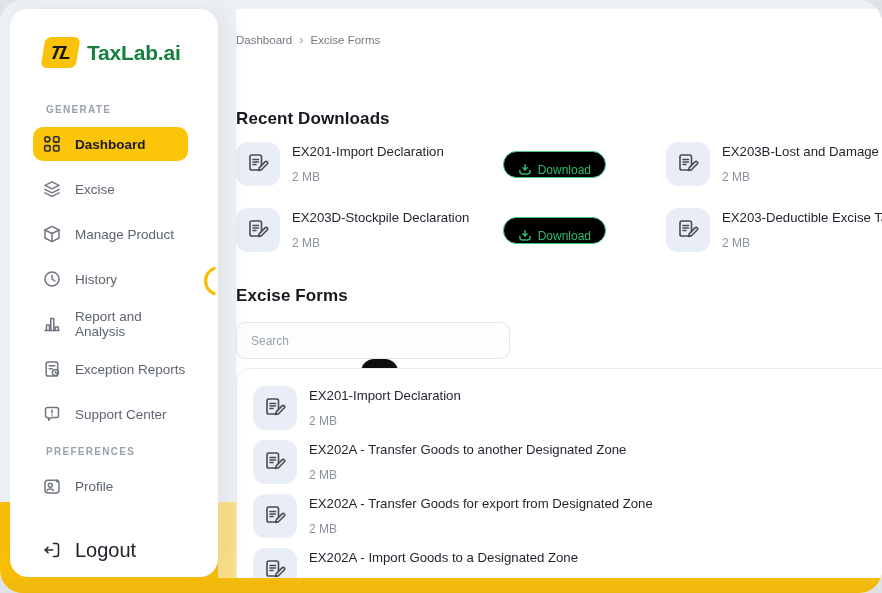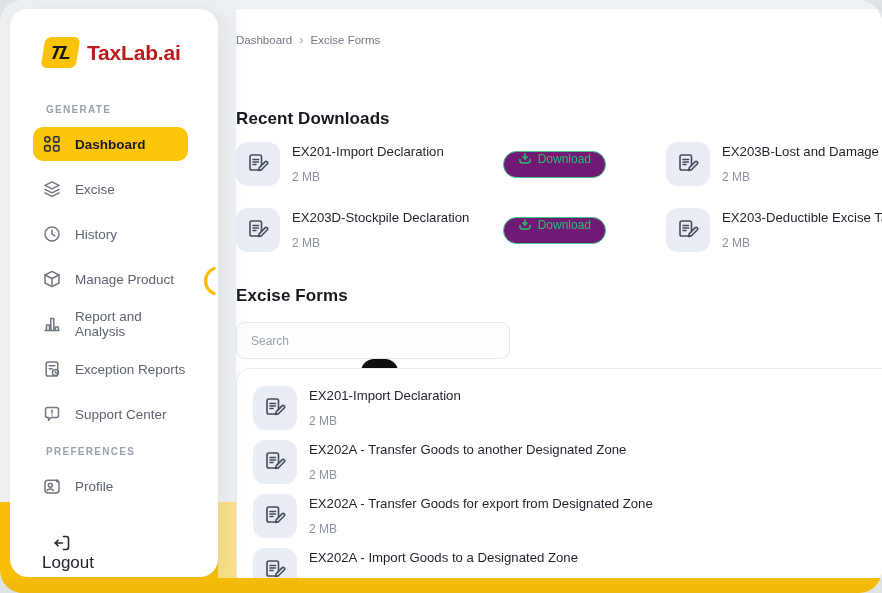--- a/index.html
+++ b/index.html
@@ -23,45 +23,45 @@
   .h-downloads{position:absolute;left:0;top:100px;}
   .h-forms{position:absolute;left:0;top:277px;}
 
   .dl-grid{position:absolute;left:0;top:133px;display:grid;grid-template-columns:370px auto;column-gap:60px;row-gap:22px;}
   .dl-item{display:flex;align-items:center;white-space:nowrap;}
   .file-ic{flex:0 0 44px;width:44px;height:44px;border-radius:12px;background:#e9edf6;display:flex;align-items:center;justify-content:center;}
   .file-ic svg{display:block;}
   .dl-text{margin-left:12px;}
   .dl-name{font-size:13.2px;font-weight:400;color:#1d222b;}
   .dl-size{font-size:12px;color:#8b929d;margin-top:11px;}
-  .dl-btn{margin-left:auto;display:flex;align-items:flex-start;gap:6px;height:27px;padding:0 14px;border:1px solid #44c583;border-radius:20px;background:#701a75;color:#2dbb71;font-size:12px;font-weight:500;cursor:pointer;}
+  .dl-btn{margin-left:auto;display:flex;align-items:flex-end;gap:6px;height:27px;padding:0 14px;border:1px solid #44c583;border-radius:20px;background:#000000;color:#2dbb71;font-size:12px;font-weight:500;cursor:pointer;}
 
   .search-row{position:absolute;left:0;top:313px;display:flex;align-items:center;flex-direction:column;}
   .search-input{width:274px;height:37px;border:1px solid #e3e6ea;border-radius:9px;padding:0 14px;font-size:12px;color:#30343c;background:#fdfdfe;outline:none;}
   .search-input::placeholder{color:#9aa1ab;}
   .search-btn{margin-left:12px;width:37px;height:37px;border:none;border-radius:13px;background:#0e0e10;display:flex;align-items:center;justify-content:center;cursor:pointer;}
 
   .forms-card{position:absolute;left:0;top:359px;width:900px;height:240px;background:#fff;border:1px solid #e9ebef;border-radius:14px;padding-top:12px;}
   .form-item{display:flex;align-items:center;height:54px;padding-left:16px;white-space:nowrap;}
 
   
   .sidebar{position:absolute;left:10px;top:9px;width:208px;height:568px;background:#fff;border-radius:18px;z-index:20;box-shadow:10px 0 22px rgba(120,130,150,.10);}
   .logo-row{position:absolute;left:33px;top:28px;display:flex;align-items:center;gap:9px;}
   .logo-mark{width:35px;height:31px;background:#fbc20a;border-radius:6px;transform:skewX(-9deg);display:flex;align-items:center;justify-content:center;}
   .logo-mark span{font-style:italic;font-weight:900;font-size:19px;color:#15161a;letter-spacing:-1.5px;transform:skewX(-3deg);}
-  .logo-text{font-size:21px;font-weight:800;color:#b91c1c;letter-spacing:-.2px;}
+  .logo-text{font-size:21px;font-weight:800;color:#15803d;letter-spacing:-.2px;}
 
   .nav-label{margin:0 0 12px 36px;font-size:10px;font-weight:600;letter-spacing:1.3px;color:#9aa1ab;}
   .nav1{position:absolute;left:0;right:0;top:95px;}
   .nav2{position:absolute;left:0;right:0;top:437px;}
   .nav-item{display:flex;align-items:center;margin:0 30px 11px 23px;width:155px;height:34px;border-radius:10px;padding-left:9px;color:#5d6470;font-size:13.5px;font-weight:500;cursor:pointer;}
   .nav-item .ic{width:20px;height:20px;margin-right:13px;color:#6f7681;display:flex;align-items:center;justify-content:center;}
   .nav-item.active{background:#fcc50a;color:#171b22;font-weight:600;}
   .nav-item.active .ic{color:#2b3038;}
-  .logout-row{position:absolute;left:23px;top:524px;display:flex;align-items:center;height:34px;padding-left:9px;color:#20242c;font-size:17px;font-weight:500;cursor:pointer;flex-direction:column;}
+  .logout-row{position:absolute;left:23px;top:524px;display:flex;align-items:center;height:34px;padding-left:9px;color:#20242c;font-size:20px;font-weight:500;cursor:pointer;}
   .logout-row .ic{width:20px;height:20px;margin-right:13px;color:#24282f;}
   .crescent{position:absolute;right:2px;top:257px;z-index:25;cursor:pointer;}
 
   svg{overflow:visible;}
 </style>
 </head>
 <body>
 
 <div class="canvas">
 
@@ -268,35 +268,35 @@
                 <path d="M10 2.8 17 6.3 10 9.8 3 6.3Z"></path>
                 <path d="M3 10.3 10 13.8 17 10.3"></path>
                 <path d="M3 13.8 10 17.3 17 13.8"></path>
               </svg>
             </span>
             <span>Excise</span>
           </div>
           <div class="nav-item">
             <span class="ic">
               <svg width="20" height="20" viewBox="0 0 20 20" fill="none" stroke="currentColor" stroke-width="1.5" stroke-linecap="round" stroke-linejoin="round">
-                <circle cx="10" cy="10" r="7"></circle>
-                <path d="M10 6.2V10l2.8 1.9"></path>
-              </svg>
-            </span>
-            <span>History</span>
-          </div>
-          <div class="nav-item">
-            <span class="ic">
-              <svg width="20" height="20" viewBox="0 0 20 20" fill="none" stroke="currentColor" stroke-width="1.5" stroke-linecap="round" stroke-linejoin="round">
                 <path d="M10 2.4 17 6v8l-7 3.6L3 14V6Z"></path>
                 <path d="M3 6l7 3.5L17 6"></path>
                 <path d="M10 9.5v8"></path>
               </svg>
             </span>
             <span>Manage Product</span>
+          </div>
+          <div class="nav-item">
+            <span class="ic">
+              <svg width="20" height="20" viewBox="0 0 20 20" fill="none" stroke="currentColor" stroke-width="1.5" stroke-linecap="round" stroke-linejoin="round">
+                <circle cx="10" cy="10" r="7"></circle>
+                <path d="M10 6.2V10l2.8 1.9"></path>
+              </svg>
+            </span>
+            <span>History</span>
           </div>
           <div class="nav-item">
             <span class="ic">
               <svg width="20" height="20" viewBox="0 0 20 20" fill="none" stroke="currentColor" stroke-width="1.5" stroke-linecap="round" stroke-linejoin="round">
                 <path d="M4.5 16.5v-5.5h3v5.5"></path>
                 <path d="M8.8 16.5V4.5h3v12"></path>
                 <path d="M13.3 16.5v-3.5h3v3.5"></path>
                 <path d="M3 16.5h14"></path>
               </svg>
             </span>

